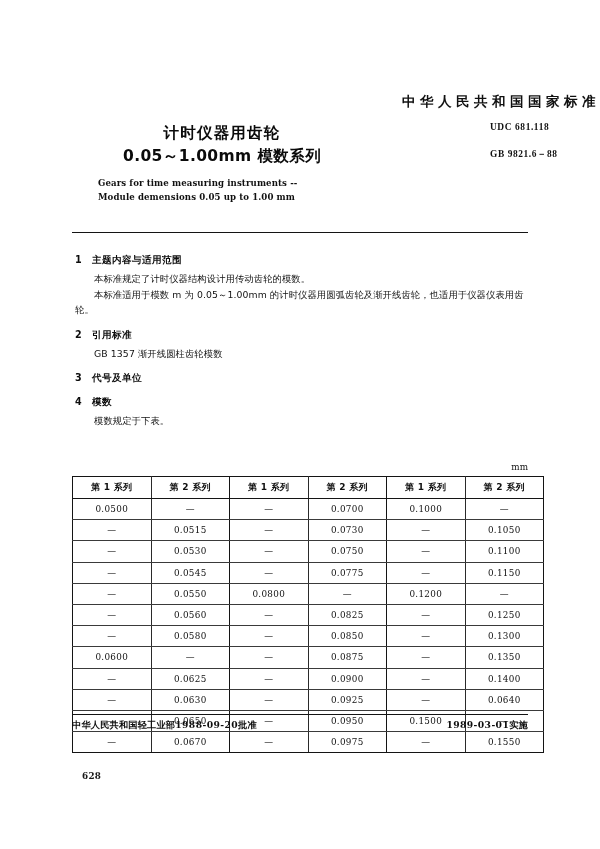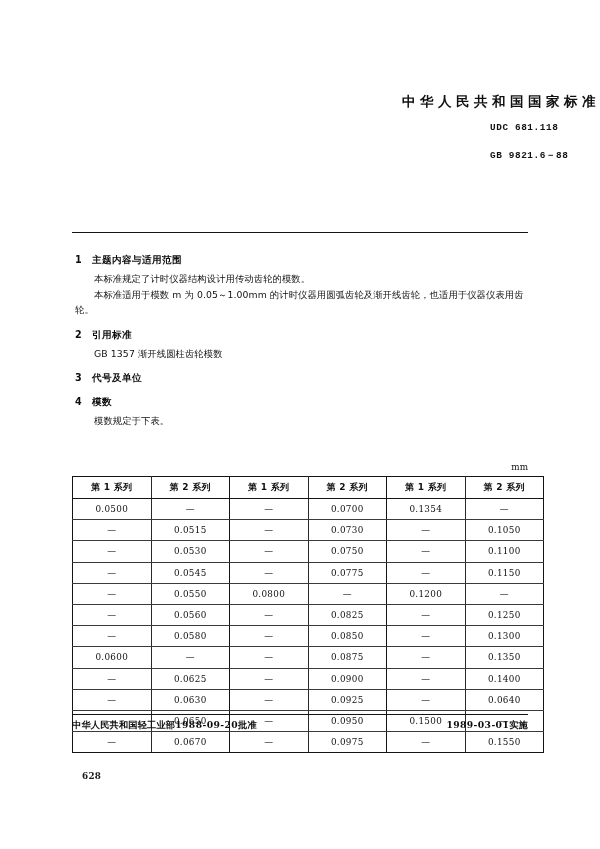--- a/index.html
+++ b/index.html
@@ -73,21 +73,21 @@
     letter-spacing: 0.1px;
     text-align: left;
     color: #111111;
   }
 
   .codes {
     position: absolute;
     left: 418px;
     top: 0px;
     text-align: left;
-    font-family: Liberation Mono, monospace;
+    font-family: Liberation Serif, serif;
   }
   .code-udc {
     font-size: 9.4px;
     font-weight: 700;
     letter-spacing: 0.6px;
     color: #121212;
     white-space: nowrap;
   }
   .code-gb {
     margin-top: 16px;
@@ -251,20 +251,28 @@
 </head>
 <body>
 
 <div class="page">
 
   <div class="masthead">
     <div class="masthead-title">中华人民共和国国家标准</div>
   </div>
 
   <div class="title-block">
+    <div class="title-left">
+      <div class="doc-title-cn1">计时仪器用齿轮</div>
+      <div class="doc-title-cn2">0.05～1.00mm 模数系列</div>
+      <div class="doc-title-en">
+        <div>Gears for time measuring instruments --</div>
+        <div>Module demensions 0.05 up to 1.00 mm</div>
+      </div>
+    </div>
     <div class="codes">
       <div class="code-udc">UDC  681.118</div>
       <div class="code-gb">GB 9821.6－88</div>
     </div>
   </div>
 
   <div class="rule-top"></div>
 
   <div class="content">
 
@@ -301,21 +309,21 @@
         <th>第 1 系列</th>
         <th>第 2 系列</th>
       </tr>
     </thead>
     <tbody id="table-body">
         <tr>
           <td>0.0500</td>
           <td class="dash">—</td>
           <td class="dash">—</td>
           <td>0.0700</td>
-          <td>0.1354</td>
+          <td>0.1000</td>
           <td class="dash">—</td>
         </tr>
         <tr>
           <td class="dash">—</td>
           <td>0.0515</td>
           <td class="dash">—</td>
           <td>0.0730</td>
           <td class="dash">—</td>
           <td>0.1050</td>
         </tr>

